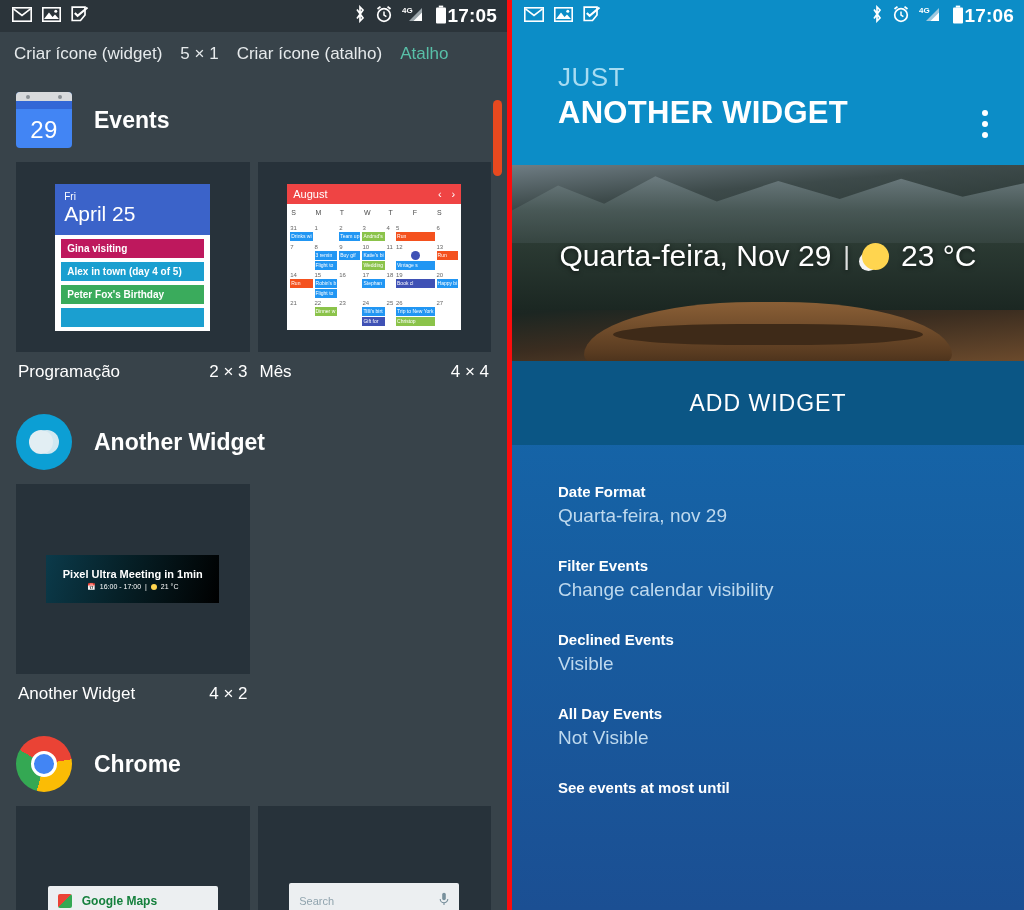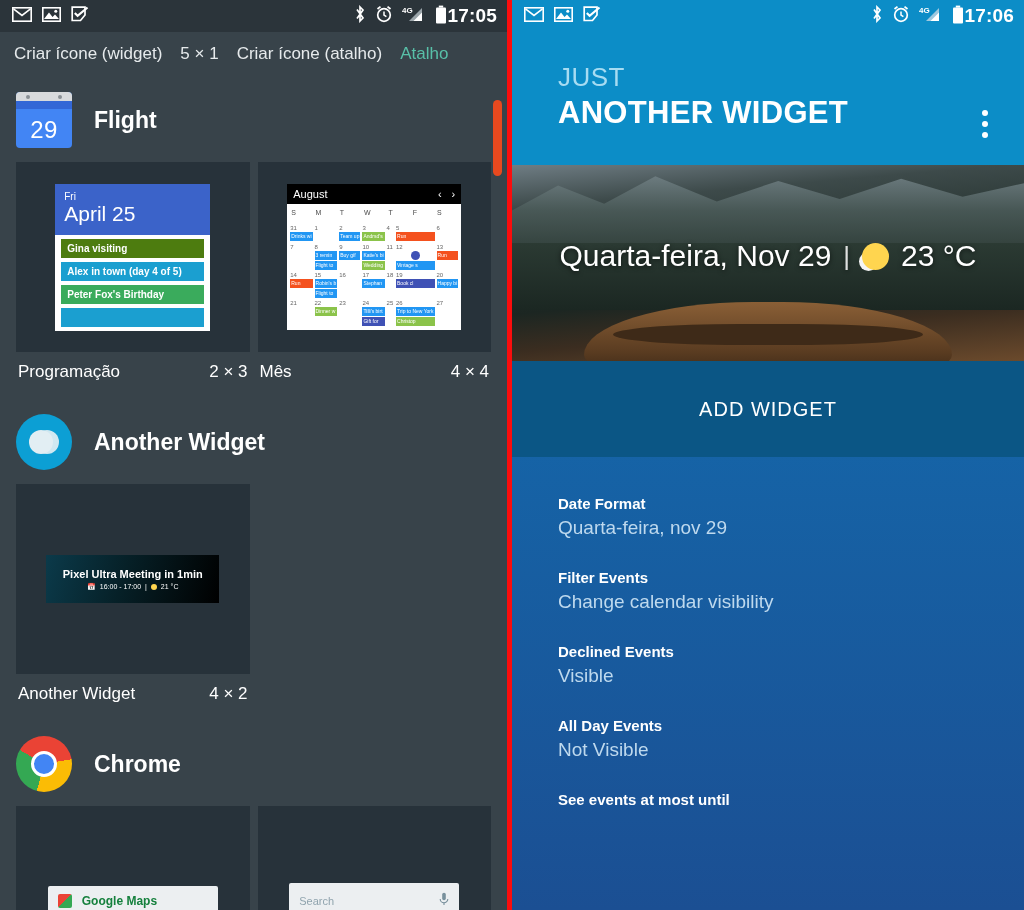--- a/index.html
+++ b/index.html
@@ -80,26 +80,26 @@
   }
   .preview-label .size { margin-left: auto; }
 
   
   .sched { width: 155px; background:#fff; }
   .sched .hd { background:#3b63c9; color:#fff; padding:7px 9px 9px 9px; }
   .sched .hd .d1 { font-size:10px; line-height:11px; }
   .sched .hd .d2 { font-size:21px; line-height:24px; }
   .sched .ev { margin:4px 6px; padding:4px 6px; color:#fff; font-size:10px;
     font-weight:bold; white-space:nowrap; overflow:hidden; }
-  .sched .b1 { background:#4d7c0f; } .sched .b2 { background:#1b9fd0; }
+  .sched .b1 { background:#be185d; } .sched .b2 { background:#1b9fd0; }
   .sched .b3 { background:#3aab5c; } .sched .b4 { background:#1b9fd0; }
 
   
   .month { width: 174px; background:#fff; }
-  .month .hd { background:#000000; color:#fff; display:flex; align-items:center;
+  .month .hd { background:#ef4444; color:#fff; display:flex; align-items:center;
     padding:4px 6px; font-size:11px; }
   .month .hd .nav { margin-left:auto; display:flex; gap:10px; font-size:11px; }
   .month .grid { display:grid; grid-template-columns:repeat(7,1fr); padding:3px 2px; }
   .month .dow { font-size:7px; color:#4a4a4a; text-align:left; padding:2px 2px; }
   .month .cell { min-height:19px; padding:1px; }
   .month .dn { font-size:6px; color:#666; }
   .month .chip { font-size:5px; color:#fff; padding:1px 1px; margin-top:1px;
     white-space:nowrap; overflow:hidden; line-height:7px; }
   .month .blue { background:#2196f3; } .month .red { background:#f4511e; }
   .month .green { background:#8bc34a; } .month .dblue { background:#3f51b5; }
@@ -160,22 +160,22 @@
     border-radius: 50% 50% 44% 44% / 70% 70% 40% 40%; }
   .hero .boat:after { content:""; position:absolute; left:8%; right:8%; top:26%; height:26%;
     background:#3e2a18; border-radius:50%/60%; }
   .hero .label { position:absolute; left:0; right:0; top:38%;
     display:flex; align-items:center; justify-content:center; gap:12px;
     color:#fff; font-size:30px; text-shadow:0 1px 5px rgba(0,0,0,.65); white-space:nowrap; }
   .hero .sep { opacity:.85; font-size:26px; }
   .hero .sunicon { width:27px;height:27px;border-radius:50%;background:#ffd54f;
     box-shadow: -7px 5px 0 -4px #f5f5f5; display:inline-block; }
 
-  .add-widget { background:#0b5685; height: 96px; display:flex; align-items:center;
-    justify-content:center; color:#fff; font-size:20px; letter-spacing:1px; font-weight:500; }
+  .add-widget { background:#0b5685; height: 84px; display:flex; align-items:center;
+    justify-content:center; color:#fff; font-size:23px; letter-spacing:1px; font-weight:500; }
 
   .settings-list { padding: 24px 46px 0 46px; }
   .srow { padding: 14px 0 16px 0; }
   .srow .st { color:#ffffff; font-size:15px; font-weight:bold; }
   .srow .ss { color:#bed9ee; font-size:19px; margin-top:5px; }
 </style>
 </head>
 <body>
 
 <div class="screen">
@@ -241,21 +241,21 @@
       <span class="t accent">Atalho</span>
     </div>
 
     <div class="app-group">
       <div class="app-header">
         <div class="appicon ic-cal">
           <div class="top"></div>
             <div class="band"></div>
           <div class="num">29</div>
         </div>
-        <div class="app-title">Flight</div>
+        <div class="app-title">Events</div>
       </div>
 
       <div class="preview-row">
         <div class="preview-cell">
           <div class="preview-box">
             <div class="sched">
               <div class="hd">
                 <div class="d1">Fri</div>
                 <div class="d2">April 25</div>
               </div>

